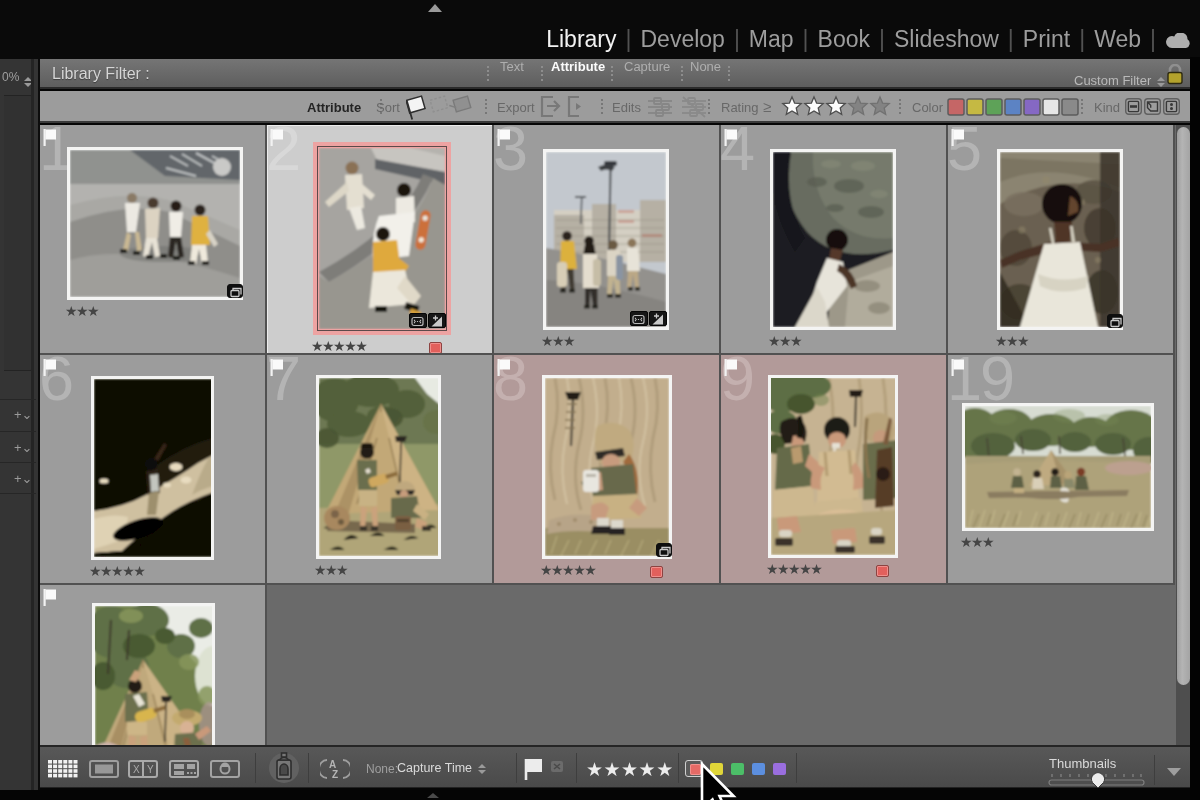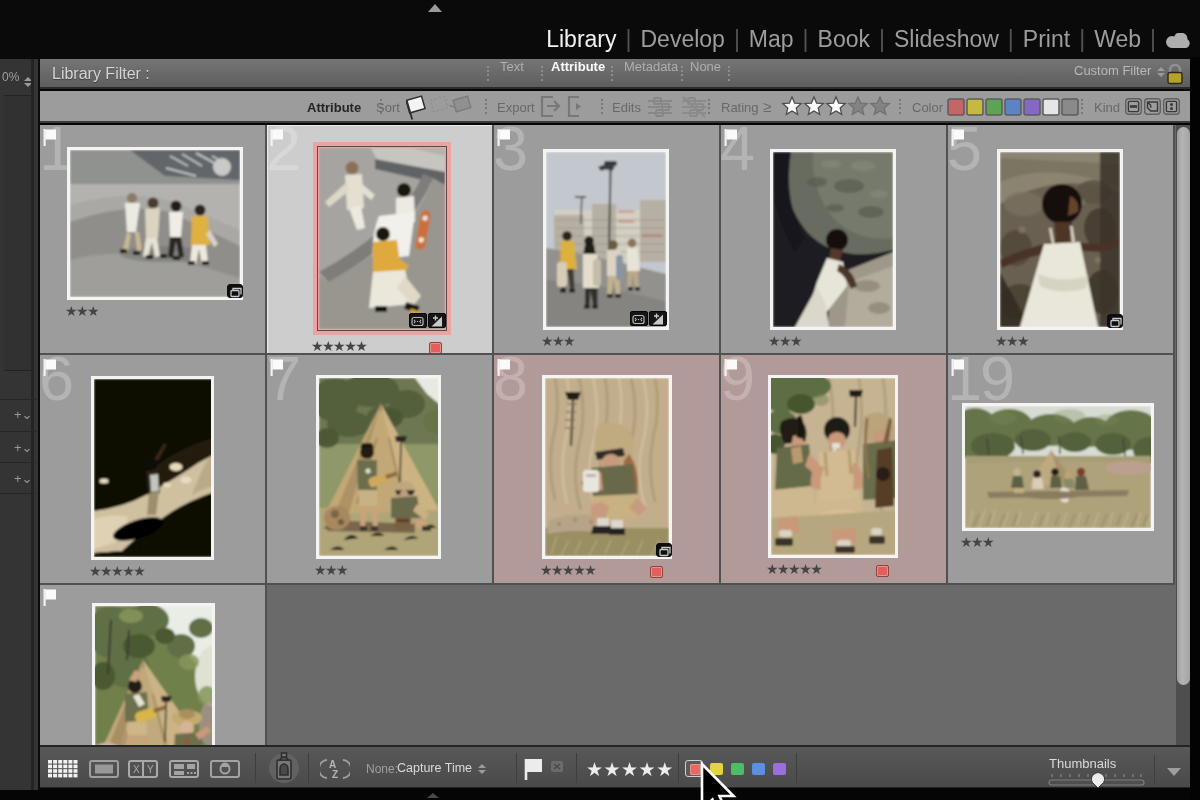--- a/index.html
+++ b/index.html
@@ -17,21 +17,21 @@
 .lpanel{left:4px;top:36px;width:30px;height:276px;border:1px solid #232323;border-left:none;background:#313131;border-radius:0 4px 4px 0}
 .lsep{left:0;width:36px;height:1px;background:#262626}
 .lplus{left:14px;color:#9a9a9a;font-size:13px}
 
 .fbar{left:40px;top:59px;width:1150px;height:30px;background:linear-gradient(#757575,#5e5e5e);border-bottom:2px solid #2b2b2b}
 .fbar .t1{left:12px;top:6px;font-size:16px;color:#d6d6d6;text-shadow:0 1px 1px rgba(0,0,0,.4)}
 .ftab{top:0;font-size:13px;color:#aeaeae}
 .ftab.on{color:#fbfbfb;font-weight:bold}
 .dots{top:7px;width:2px;height:16px;background-image:repeating-linear-gradient(#8d8d8d 0 2px,transparent 2px 4.2px)}
 .dotsd{background-image:repeating-linear-gradient(#777 0 2px,transparent 2px 4.2px)}
-.cfil{left:1034px;top:4px;font-size:13px;color:#b9b9b9}
+.cfil{left:1034px;top:14px;font-size:13px;color:#b9b9b9}
 .updn{display:inline-block;vertical-align:middle;margin-left:6px}
 .updn i{display:block;width:0;height:0;border-left:4px solid transparent;border-right:4px solid transparent}
 .updn .u{border-bottom:4px solid #9a9a9a;margin-bottom:2px}
 .updn .d{border-top:4px solid #9a9a9a}
 
 .abar{left:40px;top:91px;width:1150px;height:32px;background:#9c9c9c;border-bottom:2px solid #3a3a3a}
 .albl{top:9px;font-size:13px;color:#686868}
 .albl.b{color:#242424;font-weight:bold}
 
 .grid{left:40px;top:125px;width:1136px;height:620px;background:#6a6a6a;overflow:hidden}
@@ -87,21 +87,21 @@
     <div class="abs lsep" style="top:434px"></div>
   </div>
 
   <div class="abs fbar">
     <div class="abs t1">Library Filter :</div>
     <div class="abs dots" style="left:447px"></div>
     <div class="abs ftab" style="left:460px">Text</div>
     <div class="abs dots" style="left:501px"></div>
     <div class="abs ftab on" style="left:511px">Attribute</div>
     <div class="abs dots" style="left:571px"></div>
-    <div class="abs ftab" style="left:584px">Metadata</div>
+    <div class="abs ftab" style="left:584px">Capture</div>
     <div class="abs dots" style="left:641px"></div>
     <div class="abs ftab" style="left:650px">None</div>
     <div class="abs dots" style="left:688px"></div>
     <div class="abs cfil">Custom Filter<span class="updn"><i class="u"></i><i class="d"></i></span></div>
     <div class="abs" style="left:1127px;top:5px">
       <svg width="16" height="21" viewBox="0 0 16 21">
           <path d="M3 9 V6 a5 5 0 0 1 10 0 V9" fill="none" stroke="#8f8f8f" stroke-width="2.6"></path>
           <rect x="1" y="8.5" width="14" height="11" rx="2" fill="#b3a22c" stroke="#2e2a10" stroke-width="1.4"></rect>
         </svg>
     </div>

